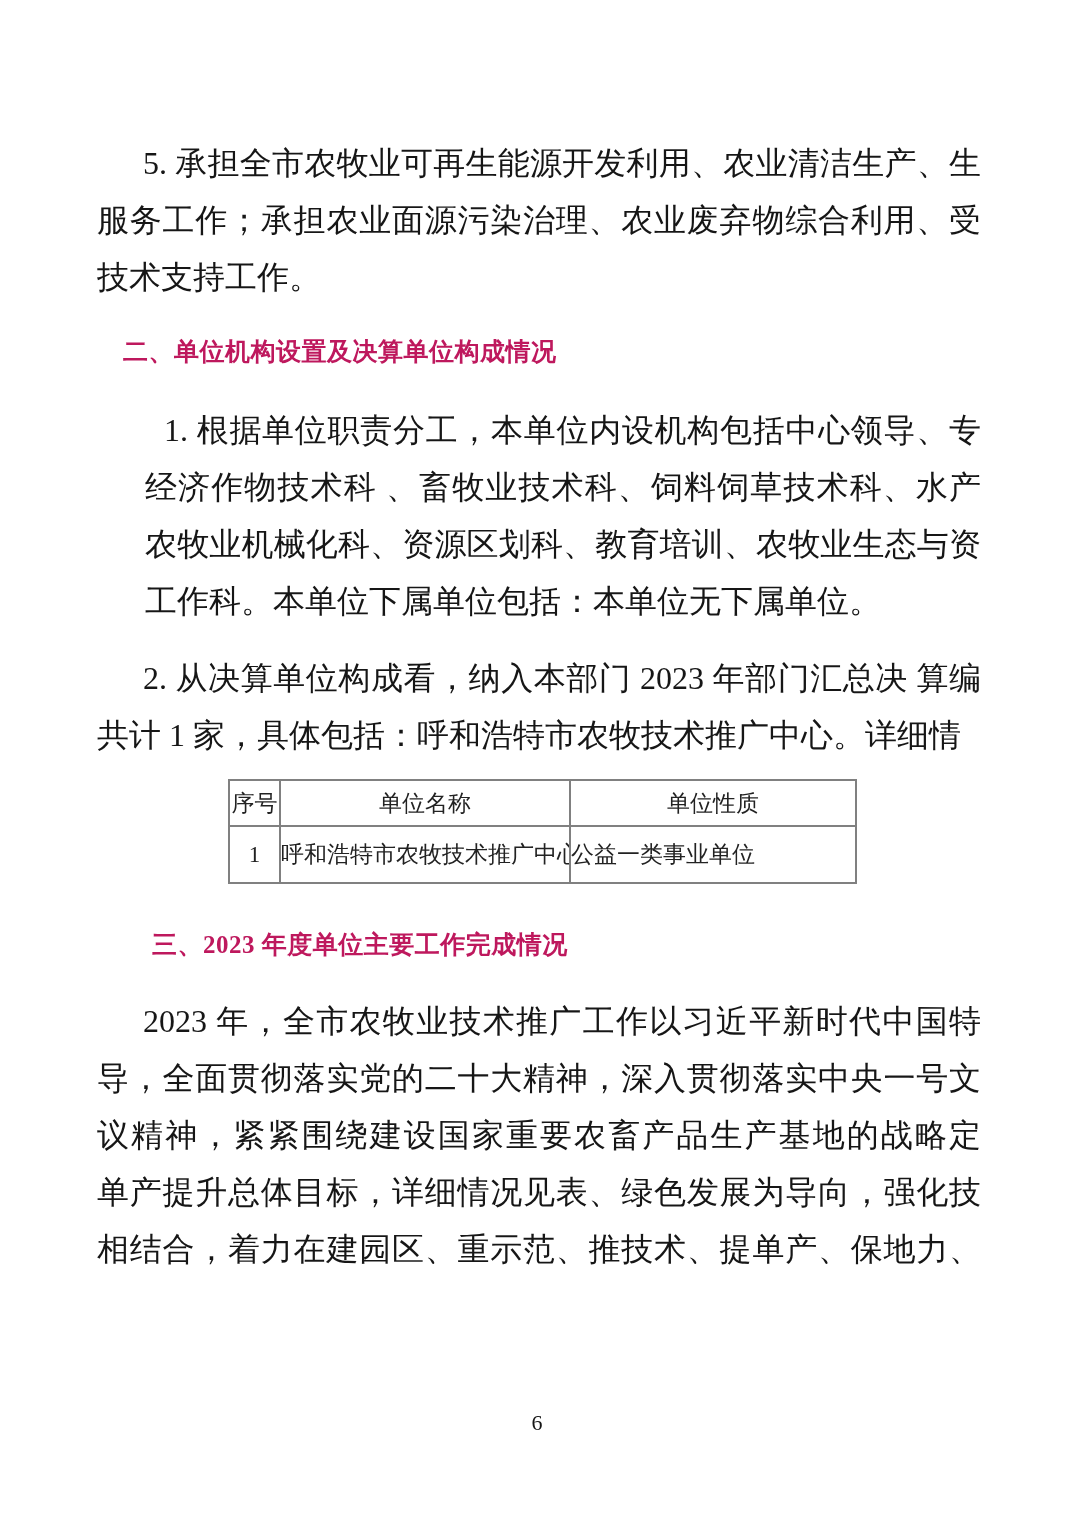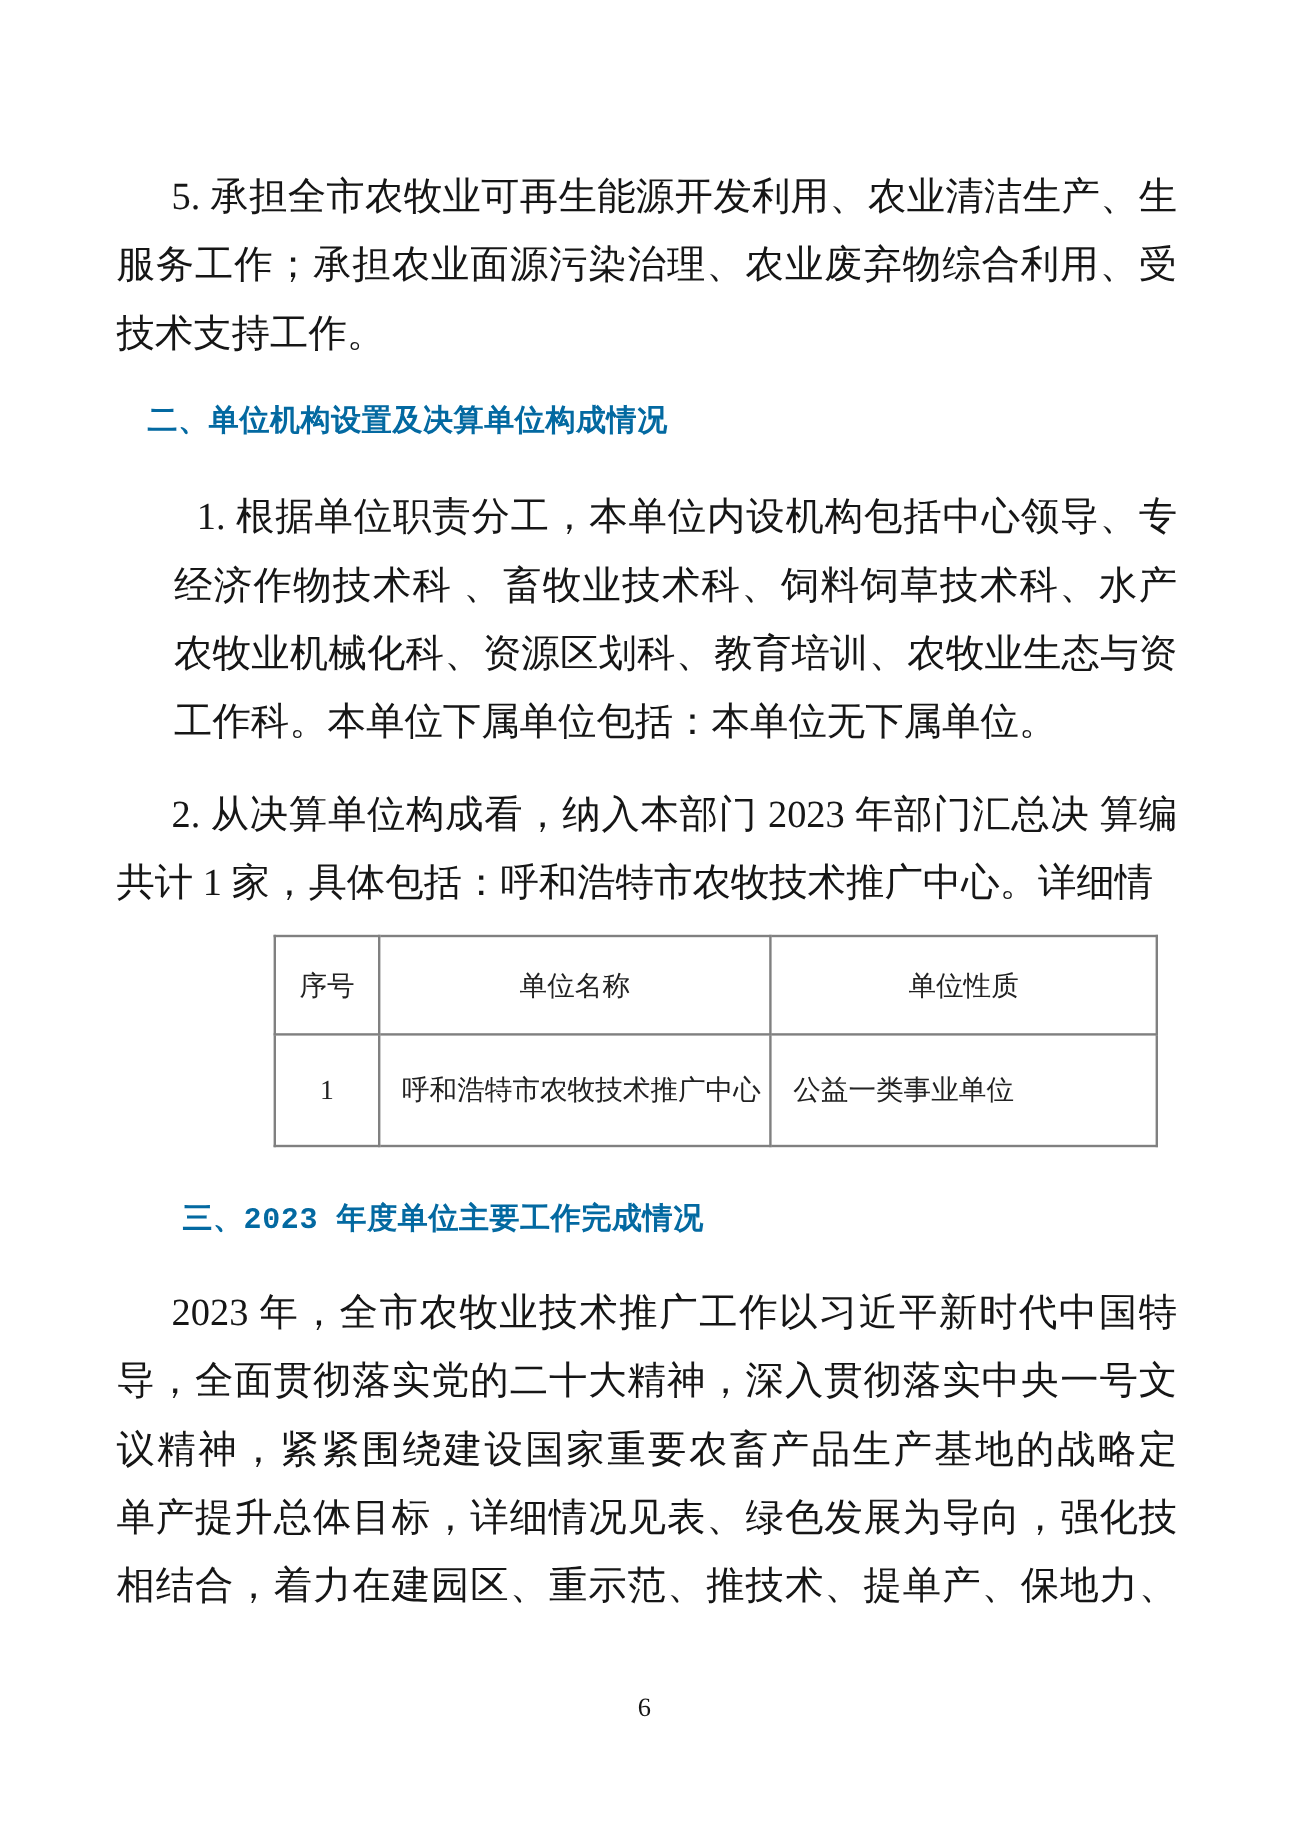--- a/index.html
+++ b/index.html
@@ -32,43 +32,43 @@
   }
   .line.last {
     text-align: left;
     text-align-last: left;
   }
   .indent2 { padding-left: 46px; }
   .indent1 { padding-left: 19px; }
   .heading {
     height: 57px;
     line-height: 57px;
-    font-family: Liberation Mono, monospace;
+    font-family: Liberation Serif, serif;
     font-weight: bold;
     font-size: 25px;
-    color: #0369a1;
+    color: #be185d;
     letter-spacing: 0.5px;
   }
   .h2 { margin-top: 17px; padding-left: 26px; }
   .h3 { margin-top: 32px; padding-left: 55px; }
   .p1 { margin-top: 22px; margin-left: 48px; }
   .p2 { margin-top: 20px; }
   .p3 { margin-top: 20px; }
   .tablewrap {
     margin-top: 15px;
     margin-left: 131px;
   }
   table.units {
     border-collapse: collapse;
     table-layout: fixed;
     width: 621px;
   }
   table.units th, table.units td {
     border: 2px solid #808080;
-    padding: 18px;
+    padding: 0;
     font-weight: normal;
     font-size: 23px;
     color: #222222;
     vertical-align: middle;
     overflow: hidden;
     white-space: nowrap;
   }
   table.units tr.hdr th { height: 44px; text-align: center; }
   table.units tr.datarow td { height: 55px; }
   .col-seq { width: 49px; text-align: center; }

